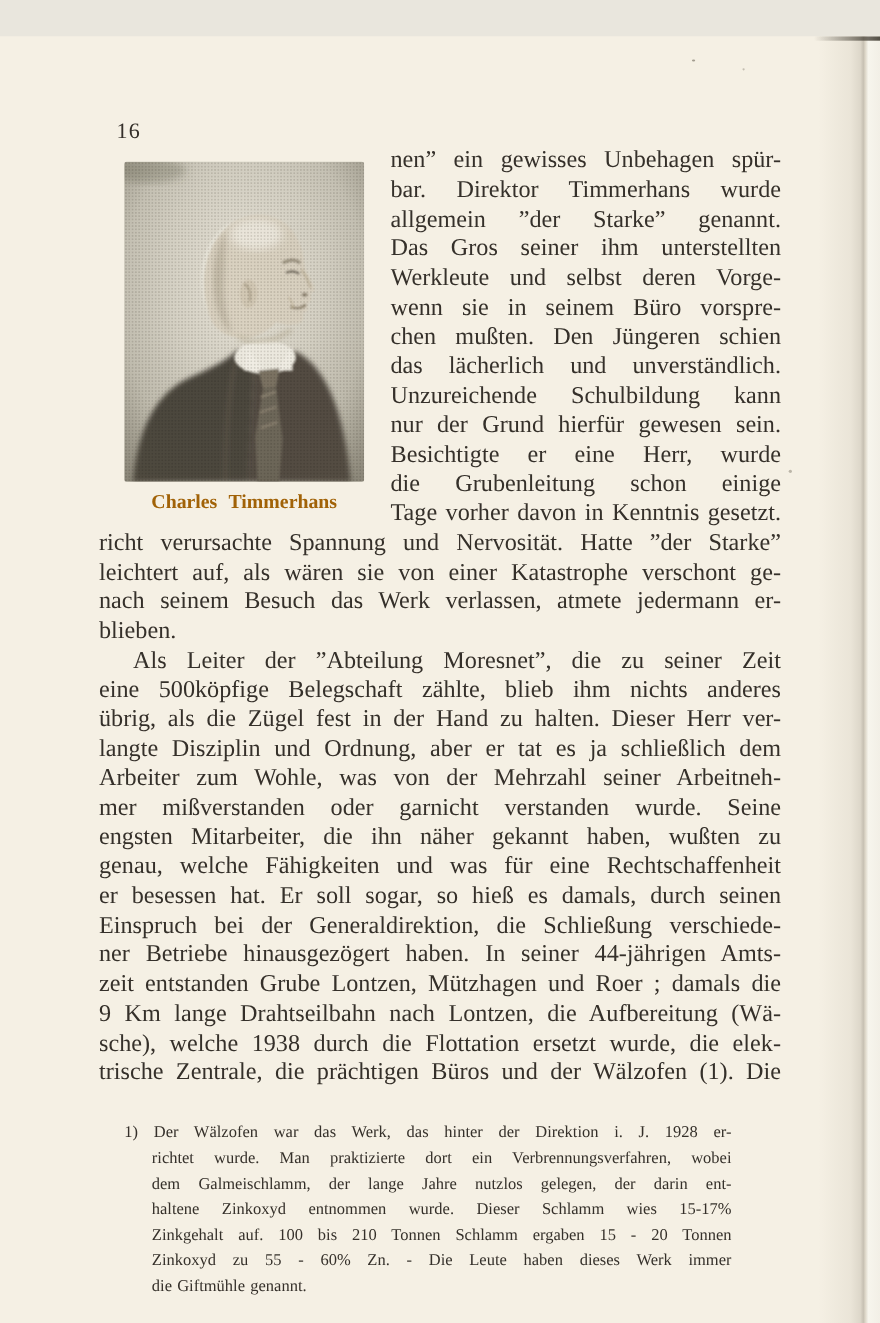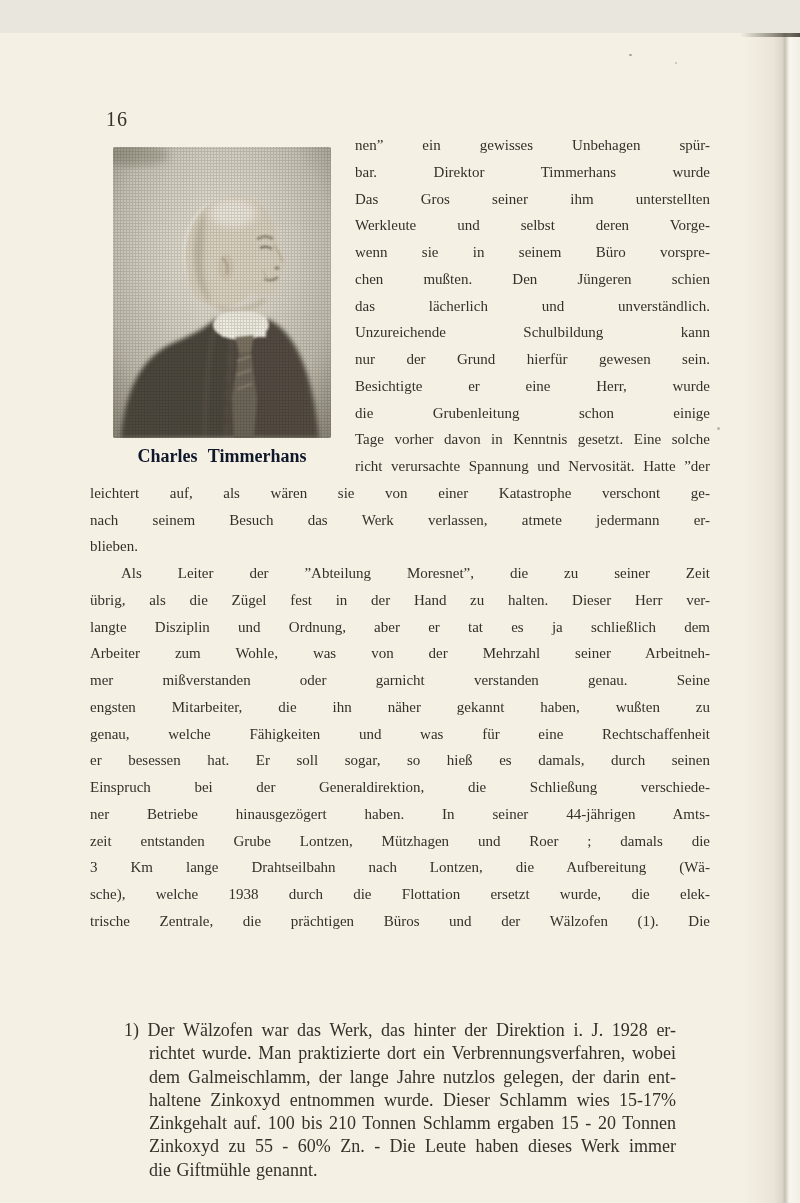--- a/index.html
+++ b/index.html
@@ -37,47 +37,47 @@
     pointer-events:none;
   }
   .speck { position:absolute; border-radius:50%; background:rgba(95,88,74,0.55); }
   .speck.s1 { left:629px; top:21px;  width:3px; height:2px; }
   .speck.s2 { left:675px; top:29px;  width:2px; height:2px; opacity:.6; }
   .speck.s3 { left:717px; top:394px; width:3px; height:3px; opacity:.7; }
 
   
   .page-number { position:absolute; left:106px; top:75px; font-size:20px; letter-spacing:1px; }
   .content { position:absolute; left:90px; top:99px; width:620px; }
-  .para { font-size:15px; line-height:26.75px; word-spacing:1.5px; }
+  .para { font-size:22px; line-height:26.75px; word-spacing:1.5px; }
   .jline { text-align:justify; text-align-last:justify; height:26.75px; overflow:hidden; }
   .jline.last { text-align-last:left; }
   .indent-first .jline:first-child { text-indent:31px; }
 
   .footnote {
-    position:absolute; left:124px; top:986px; width:552px;
-    font-size:18px; line-height:23.3px; word-spacing:1px;
+    position:absolute; left:113px; top:986px; width:552px;
+    font-size:15px; line-height:23.3px; word-spacing:1px;
   }
   .footnote .jline { height:23.3px; padding-left:25px; box-sizing:border-box; }
   .footnote .jline:first-child { padding-left:0; }
 
   
   figure.portrait { float:left; width:265px; margin:15px 0 0 0; padding:0; }
   .photo {
     position:relative; margin-left:23px; width:218px; height:291px;
     background:#cdc9bc; border-radius:2px; overflow:hidden;
   }
   .photo svg { display:block; width:218px; height:291px; }
   .photo::after {          
     content:""; position:absolute; inset:0;
     background-image:radial-gradient(rgba(70,64,54,0.16) 1px, rgba(0,0,0,0) 1.1px);
     background-size:3px 3px; mix-blend-mode:multiply; pointer-events:none;
   }
   figcaption {
     margin:8px 0 0 23px; width:218px; text-align:center;
-    font-weight:bold; font-size:18px; word-spacing:6px; color:#0f172a;
+    font-weight:bold; font-size:18px; word-spacing:6px; color:#a16207;
   }
 </style>
 </head>
 <body>
 
 <div class="page">
 
   <div class="page-number">16</div>
 
   <div class="content">
@@ -144,48 +144,50 @@
 
           <rect x="0" y="0" width="218" height="291" fill="url(#vig)"></rect>
         </svg>
       </div>
       <figcaption>Charles Timmerhans</figcaption>
     </figure>
 
     <div class="para">
         <div class="jline">nen” ein gewisses Unbehagen spür-</div>
         <div class="jline">bar. Direktor Timmerhans wurde</div>
+        <div class="jline">allgemein ”der Starke” genannt.</div>
         <div class="jline">Das Gros seiner ihm unterstellten</div>
         <div class="jline">Werkleute und selbst deren Vorge-</div>
         <div class="jline">wenn sie in seinem Büro vorspre-</div>
         <div class="jline">chen mußten. Den Jüngeren schien</div>
         <div class="jline">das lächerlich und unverständlich.</div>
         <div class="jline">Unzureichende Schulbildung kann</div>
         <div class="jline">nur der Grund hierfür gewesen sein.</div>
         <div class="jline">Besichtigte er eine Herr, wurde</div>
         <div class="jline">die Grubenleitung schon einige</div>
         <div class="jline">Tage vorher davon in Kenntnis gesetzt. Eine solche Nach-</div>
         <div class="jline">richt verursachte Spannung und Nervosität. Hatte ”der Starke”</div>
         <div class="jline">leichtert auf, als wären sie von einer Katastrophe verschont ge-</div>
         <div class="jline">nach seinem Besuch das Werk verlassen, atmete jedermann er-</div>
         <div class="jline last">blieben.</div>
       </div>
     <div class="para indent-first">
         <div class="jline">Als Leiter der ”Abteilung Moresnet”, die zu seiner Zeit</div>
+        <div class="jline">eine 500köpfige Belegschaft zählte, blieb ihm nichts anderes</div>
         <div class="jline">übrig, als die Zügel fest in der Hand zu halten. Dieser Herr ver-</div>
         <div class="jline">langte Disziplin und Ordnung, aber er tat es ja schließlich dem</div>
         <div class="jline">Arbeiter zum Wohle, was von der Mehrzahl seiner Arbeitneh-</div>
-        <div class="jline">mer mißverstanden oder garnicht verstanden genau. Seine</div>
+        <div class="jline">mer mißverstanden oder garnicht verstanden wurde. Seine</div>
         <div class="jline">engsten Mitarbeiter, die ihn näher gekannt haben, wußten zu</div>
         <div class="jline">genau, welche Fähigkeiten und was für eine Rechtschaffenheit</div>
         <div class="jline">er besessen hat. Er soll sogar, so hieß es damals, durch seinen</div>
         <div class="jline">Einspruch bei der Generaldirektion, die Schließung verschiede-</div>
         <div class="jline">ner Betriebe hinausgezögert haben. In seiner 44-jährigen Amts-</div>
         <div class="jline">zeit entstanden Grube Lontzen, Mützhagen und Roer ; damals die</div>
-        <div class="jline">3 Km lange Drahtseilbahn nach Lontzen, die Aufbereitung (Wä-</div>
+        <div class="jline">9 Km lange Drahtseilbahn nach Lontzen, die Aufbereitung (Wä-</div>
         <div class="jline">sche), welche 1938 durch die Flottation ersetzt wurde, die elek-</div>
         <div class="jline">trische Zentrale, die prächtigen Büros und der Wälzofen (1). Die</div>
       </div>
   </div>
 
   <div class="footnote">
       <div class="jline">1) Der Wälzofen war das Werk, das hinter der Direktion i. J. 1928 er-</div>
       <div class="jline">richtet wurde. Man praktizierte dort ein Verbrennungsverfahren, wobei</div>
       <div class="jline">dem Galmeischlamm, der lange Jahre nutzlos gelegen, der darin ent-</div>
       <div class="jline">haltene Zinkoxyd entnommen wurde. Dieser Schlamm wies 15-17%</div>

